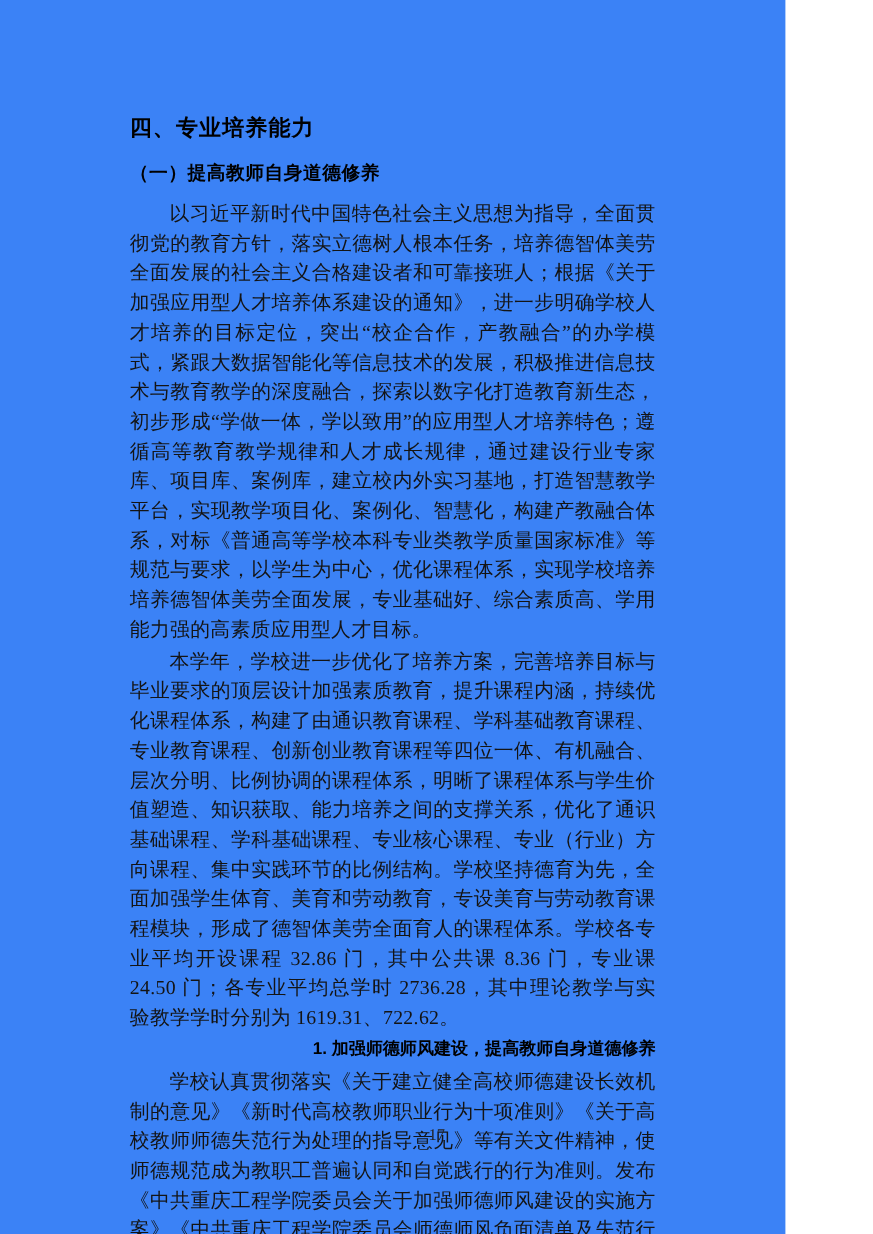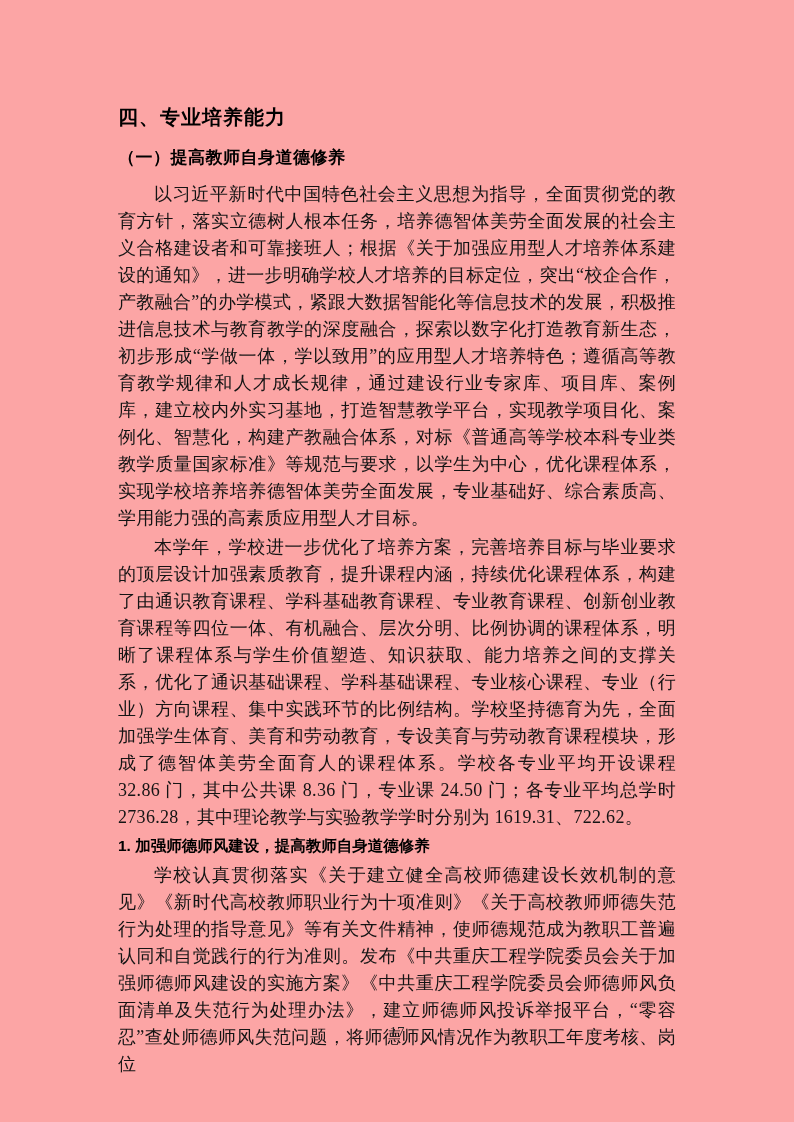--- a/index.html
+++ b/index.html
@@ -11,25 +11,25 @@
     width: 794px;
     height: 1122px;
     position: relative;
     color: #111111;
     font-family: "Liberation Serif", "DejaVu Serif", serif;
   }
   .page {
     position: absolute;
     top: 0;
     left: 0;
-    width: 794px;
+    width: 714px;
     height: 1122px;
     box-sizing: border-box;
     padding: 104px 118px 0 118px;
-    background: #fca5a5;
+    background: #3b82f6;
   }
   .chapter-title {
     font-family: "Liberation Sans", "DejaVu Sans", sans-serif;
     font-weight: bold;
     font-size: 20px;
     line-height: 26px;
     letter-spacing: 1px;
     margin: 0 0 16px 0;
     color: #000000;
   }
@@ -42,20 +42,21 @@
     margin: 16px 0 11px 0;
     color: #000000;
   }
   .sub-heading {
     font-family: "Liberation Sans", "DejaVu Sans", sans-serif;
     font-weight: bold;
     font-size: 15.5px;
     line-height: 21px;
     margin: 4px 0 6px 0;
     color: #000000;
+    text-align: right;
   }
   .body-para {
     font-family: "Liberation Serif", "DejaVu Serif", serif;
     font-size: 18px;
     line-height: 27px;
     text-align: justify;
     text-indent: 2em;
     letter-spacing: 0.3px;
     margin: 0 0 2px 0;
     color: #141414;

